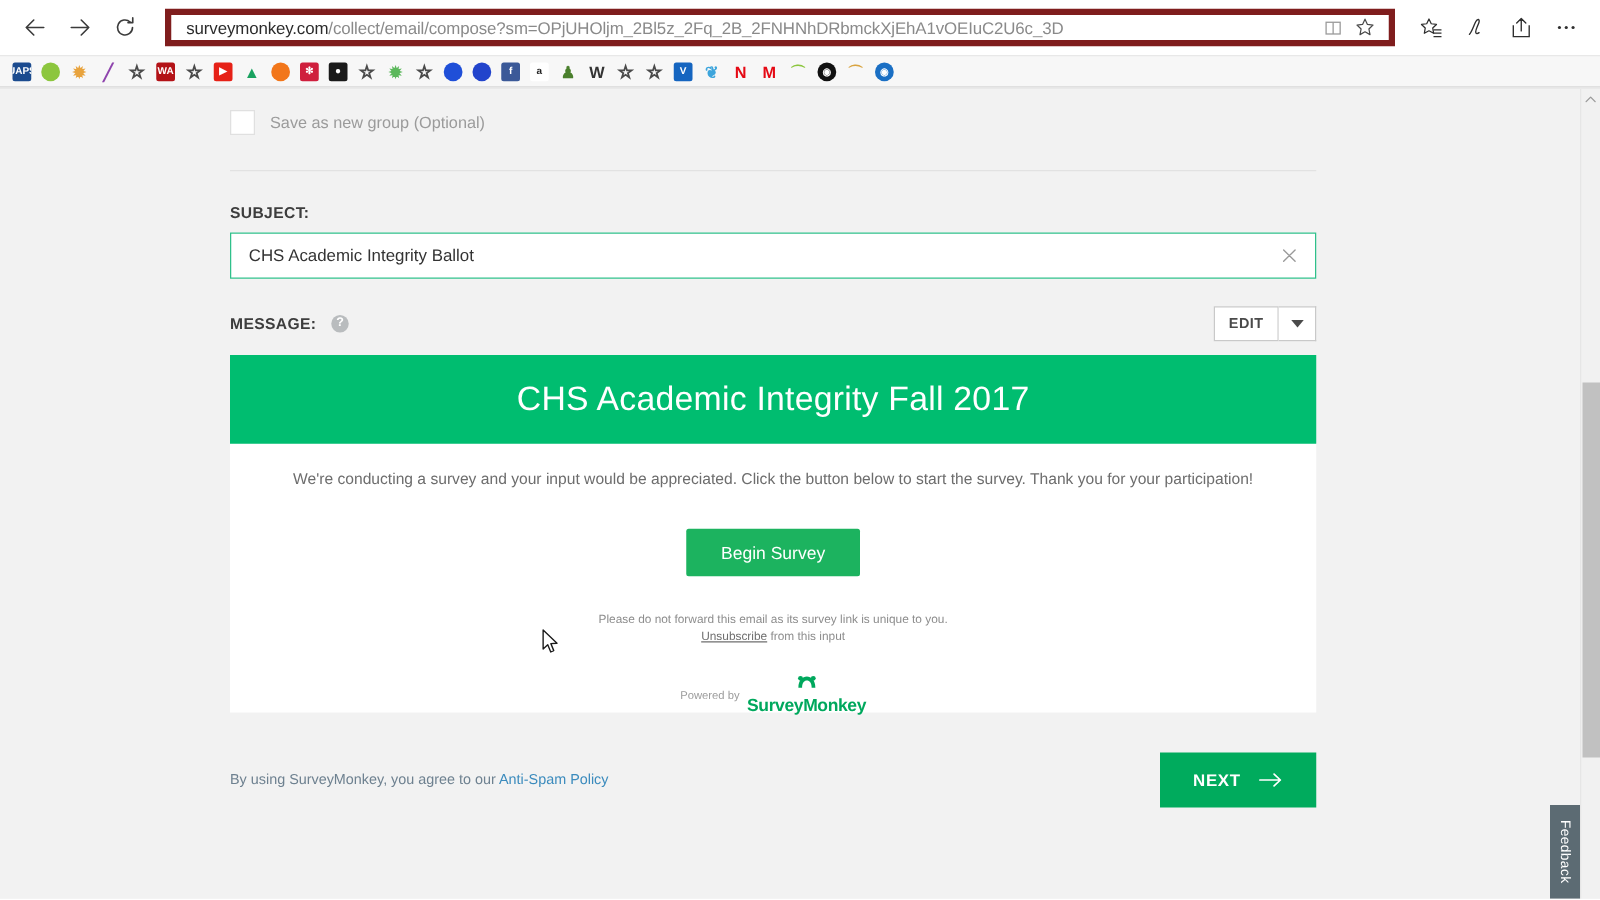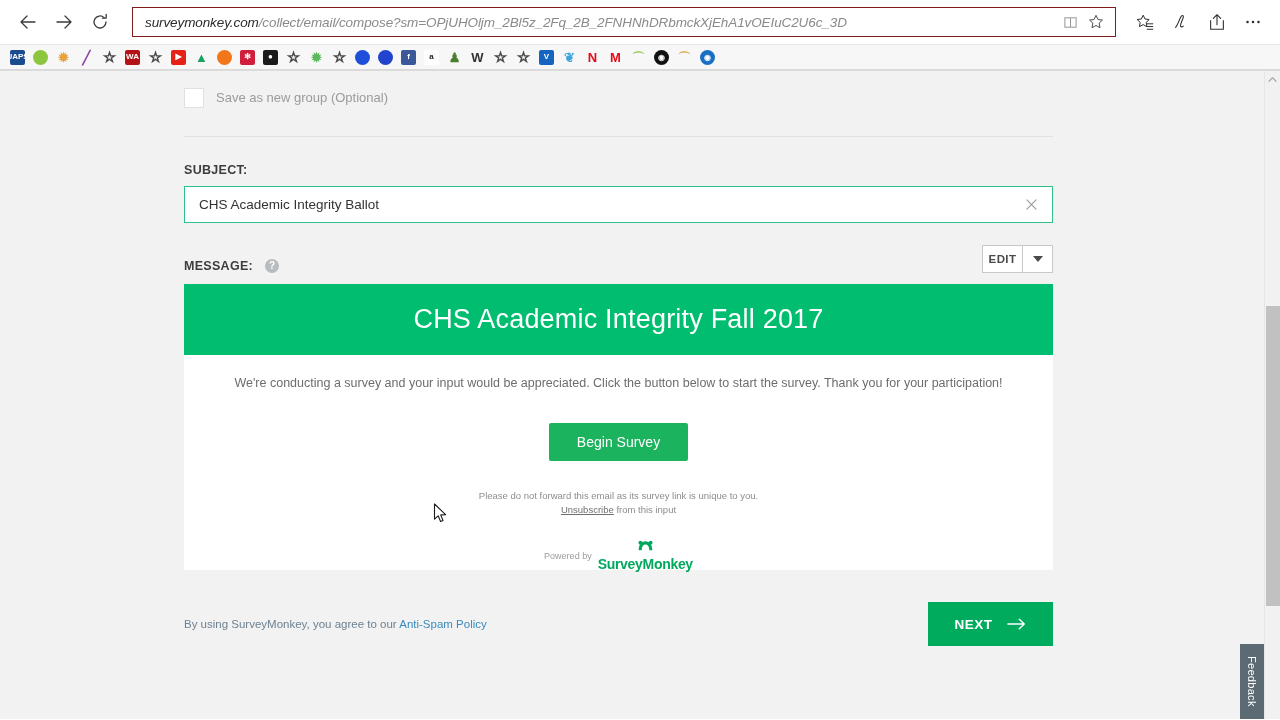--- a/index.html
+++ b/index.html
@@ -29,27 +29,26 @@
     color: #3b3b3b;
     flex: 0 0 auto;
   }
   .nav-btn svg { display: block; }
 
   #url-bar {
     flex: 1 1 auto;
     height: 30px;
     margin: 0 6px 0 14px;
     background: #ffffff;
-    border: 1px solid #7f1d1d;
+    border: 5px solid #7f1d1d;
     display: flex;
     align-items: center;
     padding: 0 6px 0 12px;
     font-size: 13.5px;
     overflow: hidden;
-    font-style: italic;
   }
   #url-text {
     flex: 1 1 auto;
     white-space: nowrap;
     overflow: hidden;
     color: #8a8a8a;
     letter-spacing: -0.1px;
   }
   #url-text .host { color: #2b2b2b; }
   .url-icon {
@@ -192,21 +191,21 @@
   #subject-clear {
     width: 22px; height: 22px;
     display: flex; align-items: center; justify-content: center;
     color: #9a9a9a;
     font-size: 15px;
     line-height: 1;
   }
 
   #message-row {
     display: flex;
-    align-items: flex-end;
+    align-items: center;
     margin-top: 22px;
     height: 28px;
   }
   #message-label {
     font-size: 12.5px;
     font-weight: bold;
     color: #3d3d3d;
     letter-spacing: 0.3px;
   }
   #message-help {
@@ -219,21 +218,21 @@
     display: flex; align-items: center; justify-content: center;
     margin-left: 12px;
     line-height: 1;
   }
   #edit-group {
     margin-left: auto;
     display: flex;
     height: 28px;
   }
   #edit-button {
-    width: 41px;
+    width: 52px;
     border: 1px solid #c9c9c9;
     background: #ffffff;
     font-size: 11.5px;
     font-weight: bold;
     color: #4a4a4a;
     letter-spacing: 0.4px;
     display: flex; align-items: center; justify-content: center;
   }
   #edit-caret {
     width: 30px;

